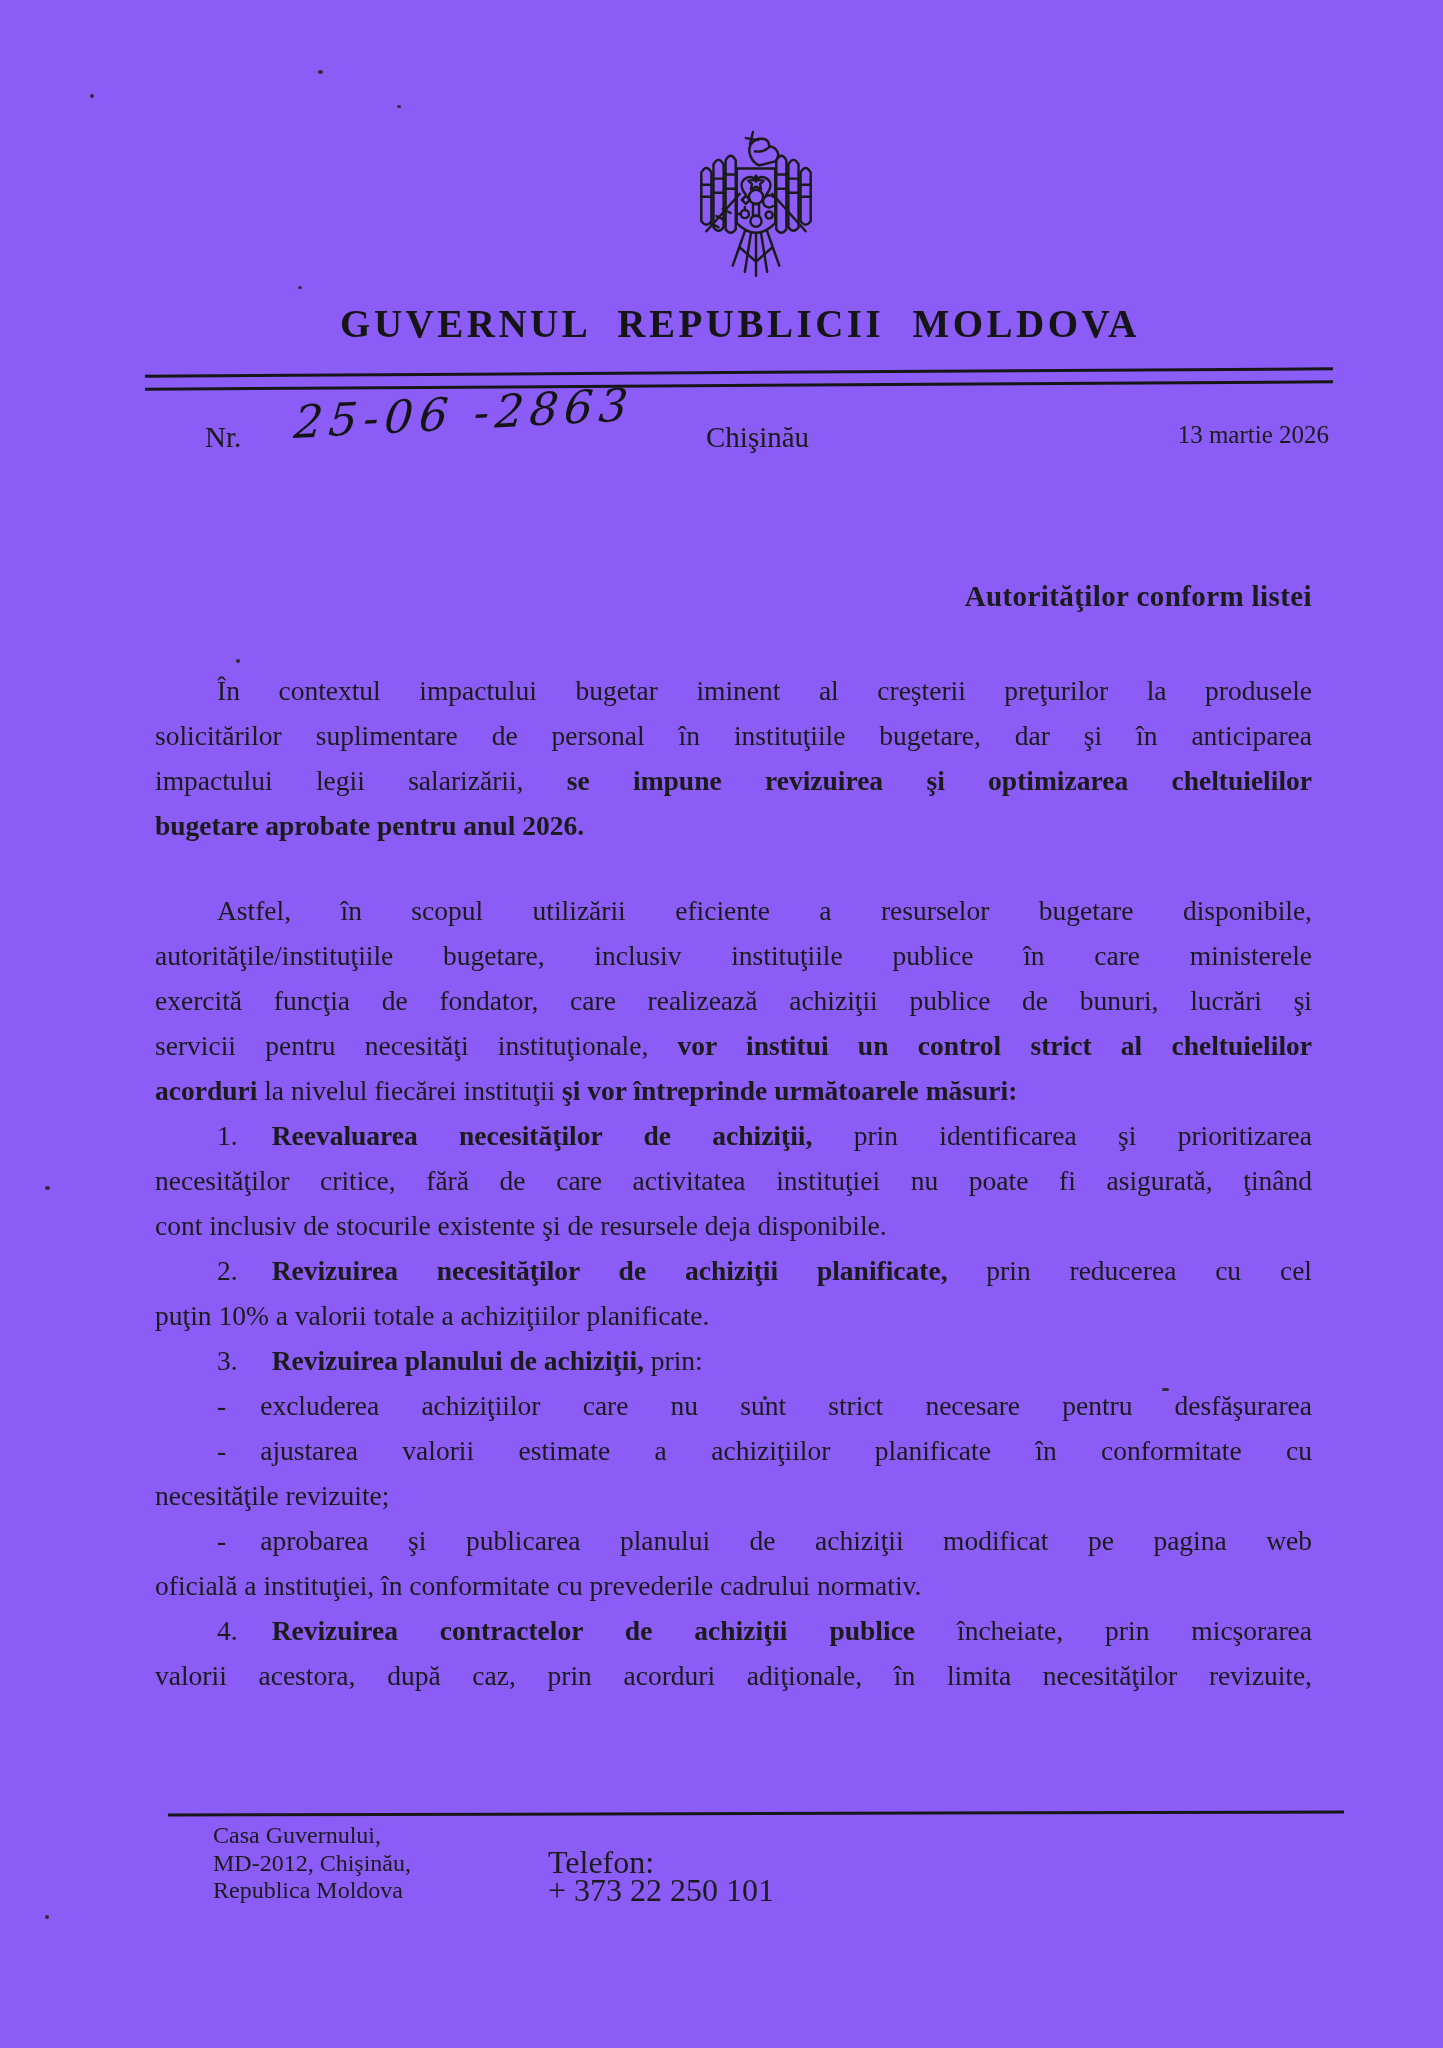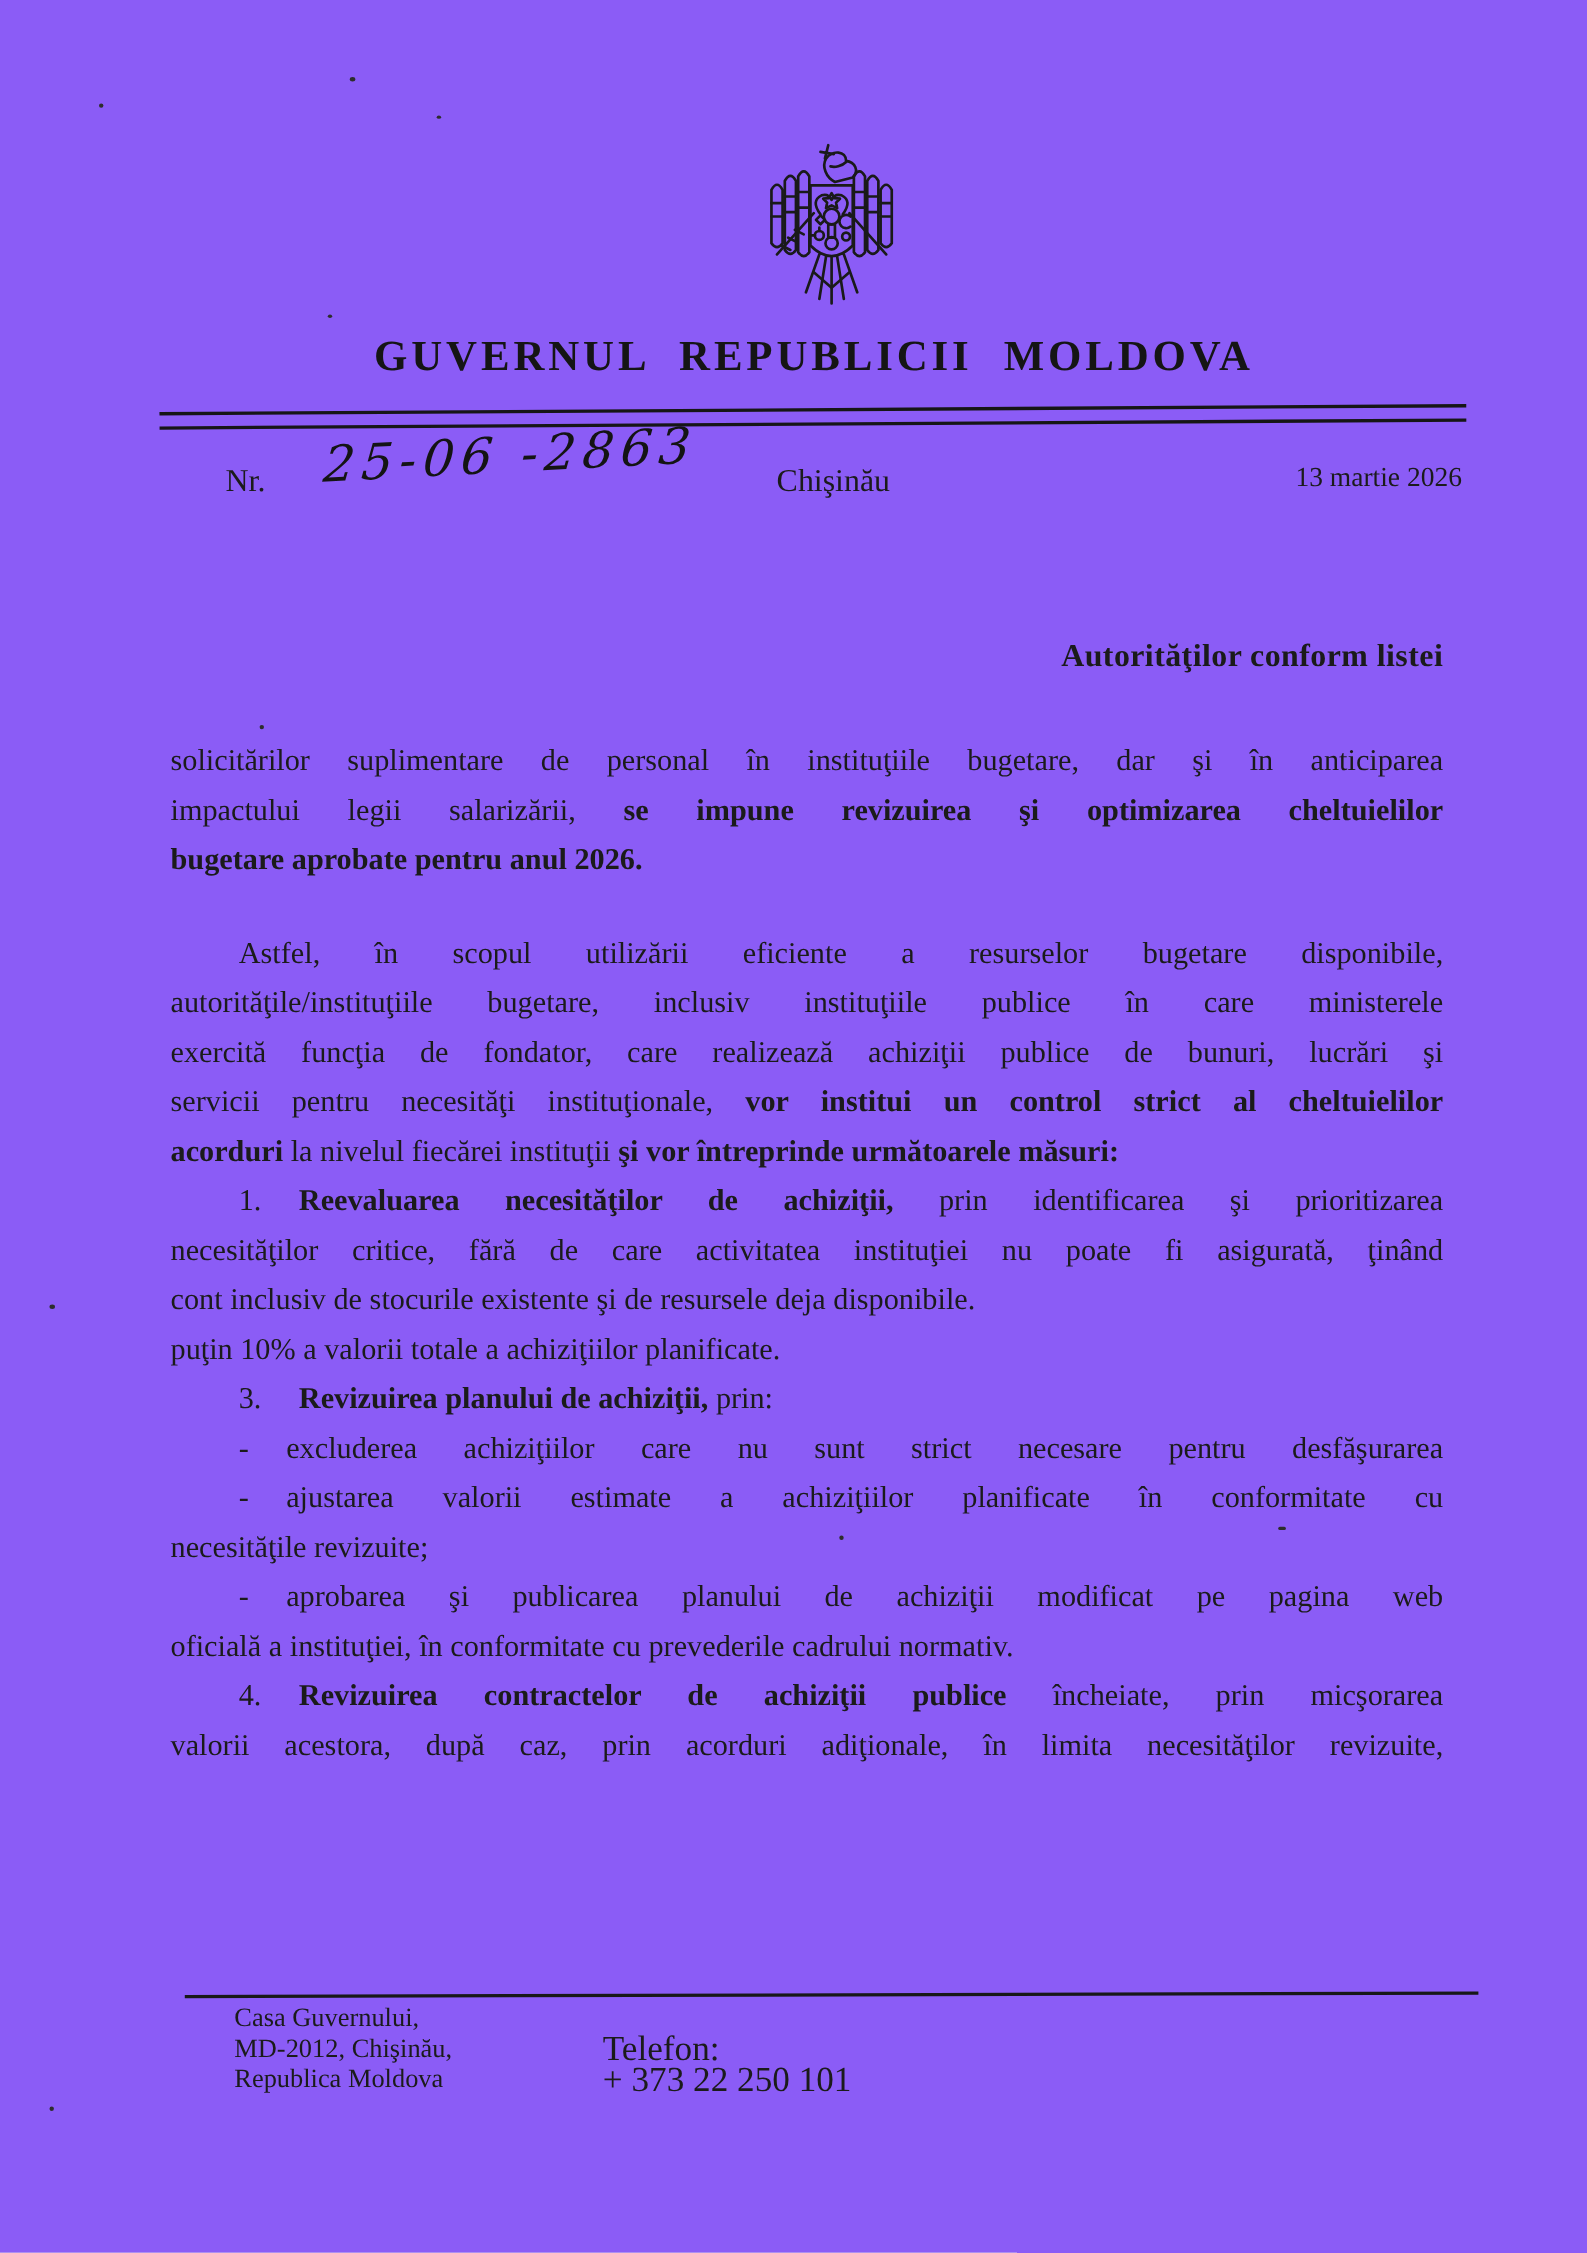--- a/index.html
+++ b/index.html
@@ -126,31 +126,33 @@
   <div class="meta">
     <span class="nr-label">Nr.</span>
     <span class="nr-value">25-06 -2863</span>
     <span class="city">Chişinău</span>
     <span class="date">13 martie 2026</span>
   </div>
 
   <div class="recipient">Autorităţilor conform listei</div>
 
   <div class="body">
+      <div class="line"><span class="ind"></span><span>În contextul impactului bugetar iminent al creşterii preţurilor la produsele</span></div>
       <div class="line"><span>solicitărilor suplimentare de personal în instituţiile bugetare, dar şi în anticiparea</span></div>
       <div class="line"><span>impactului legii salarizării, </span><span class="b">se impune revizuirea şi optimizarea cheltuielilor</span></div>
       <div class="line nj"><span class="b">bugetare aprobate pentru anul 2026.</span></div>
       <div class="line" style="margin-top: 40px;"><span class="ind"></span><span>Astfel, în scopul utilizării eficiente a resurselor bugetare disponibile,</span></div>
       <div class="line"><span>autorităţile/instituţiile bugetare, inclusiv instituţiile publice în care ministerele</span></div>
       <div class="line"><span>exercită funcţia de fondator, care realizează achiziţii publice de bunuri, lucrări şi</span></div>
       <div class="line"><span>servicii pentru necesităţi instituţionale, </span><span class="b">vor institui un control strict al cheltuielilor</span></div>
       <div class="line nj"><span class="b">acorduri</span><span> la nivelul fiecărei instituţii </span><span class="b">şi vor întreprinde următoarele măsuri:</span></div>
       <div class="line"><span class="ind"></span><span>1.</span><span class="tab"></span><span class="b">Reevaluarea necesităţilor de achiziţii,</span><span> prin identificarea şi prioritizarea</span></div>
       <div class="line"><span>necesităţilor critice, fără de care activitatea instituţiei nu poate fi asigurată, ţinând</span></div>
       <div class="line nj"><span>cont inclusiv de stocurile existente şi de resursele deja disponibile.</span></div>
+      <div class="line"><span class="ind"></span><span>2.</span><span class="tab"></span><span class="b">Revizuirea necesităţilor de achiziţii planificate,</span><span> prin reducerea cu cel</span></div>
       <div class="line nj"><span>puţin 10% a valorii totale a achiziţiilor planificate.</span></div>
       <div class="line nj"><span class="ind"></span><span>3.</span><span class="tab"></span><span class="b">Revizuirea planului de achiziţii,</span><span> prin:</span></div>
       <div class="line"><span class="ind"></span><span>-</span><span class="tab"></span><span>excluderea achiziţiilor care nu sunt strict necesare pentru desfăşurarea</span></div>
       <div class="line"><span class="ind"></span><span>-</span><span class="tab"></span><span>ajustarea valorii estimate a achiziţiilor planificate în conformitate cu</span></div>
       <div class="line nj"><span>necesităţile revizuite;</span></div>
       <div class="line"><span class="ind"></span><span>-</span><span class="tab"></span><span>aprobarea şi publicarea planului de achiziţii modificat pe pagina web</span></div>
       <div class="line nj"><span>oficială a instituţiei, în conformitate cu prevederile cadrului normativ.</span></div>
       <div class="line"><span class="ind"></span><span>4.</span><span class="tab"></span><span class="b">Revizuirea contractelor de achiziţii publice</span><span> încheiate, prin micşorarea</span></div>
       <div class="line"><span>valorii acestora, după caz, prin acorduri adiţionale, în limita necesităţilor revizuite,</span></div>
     </div>

